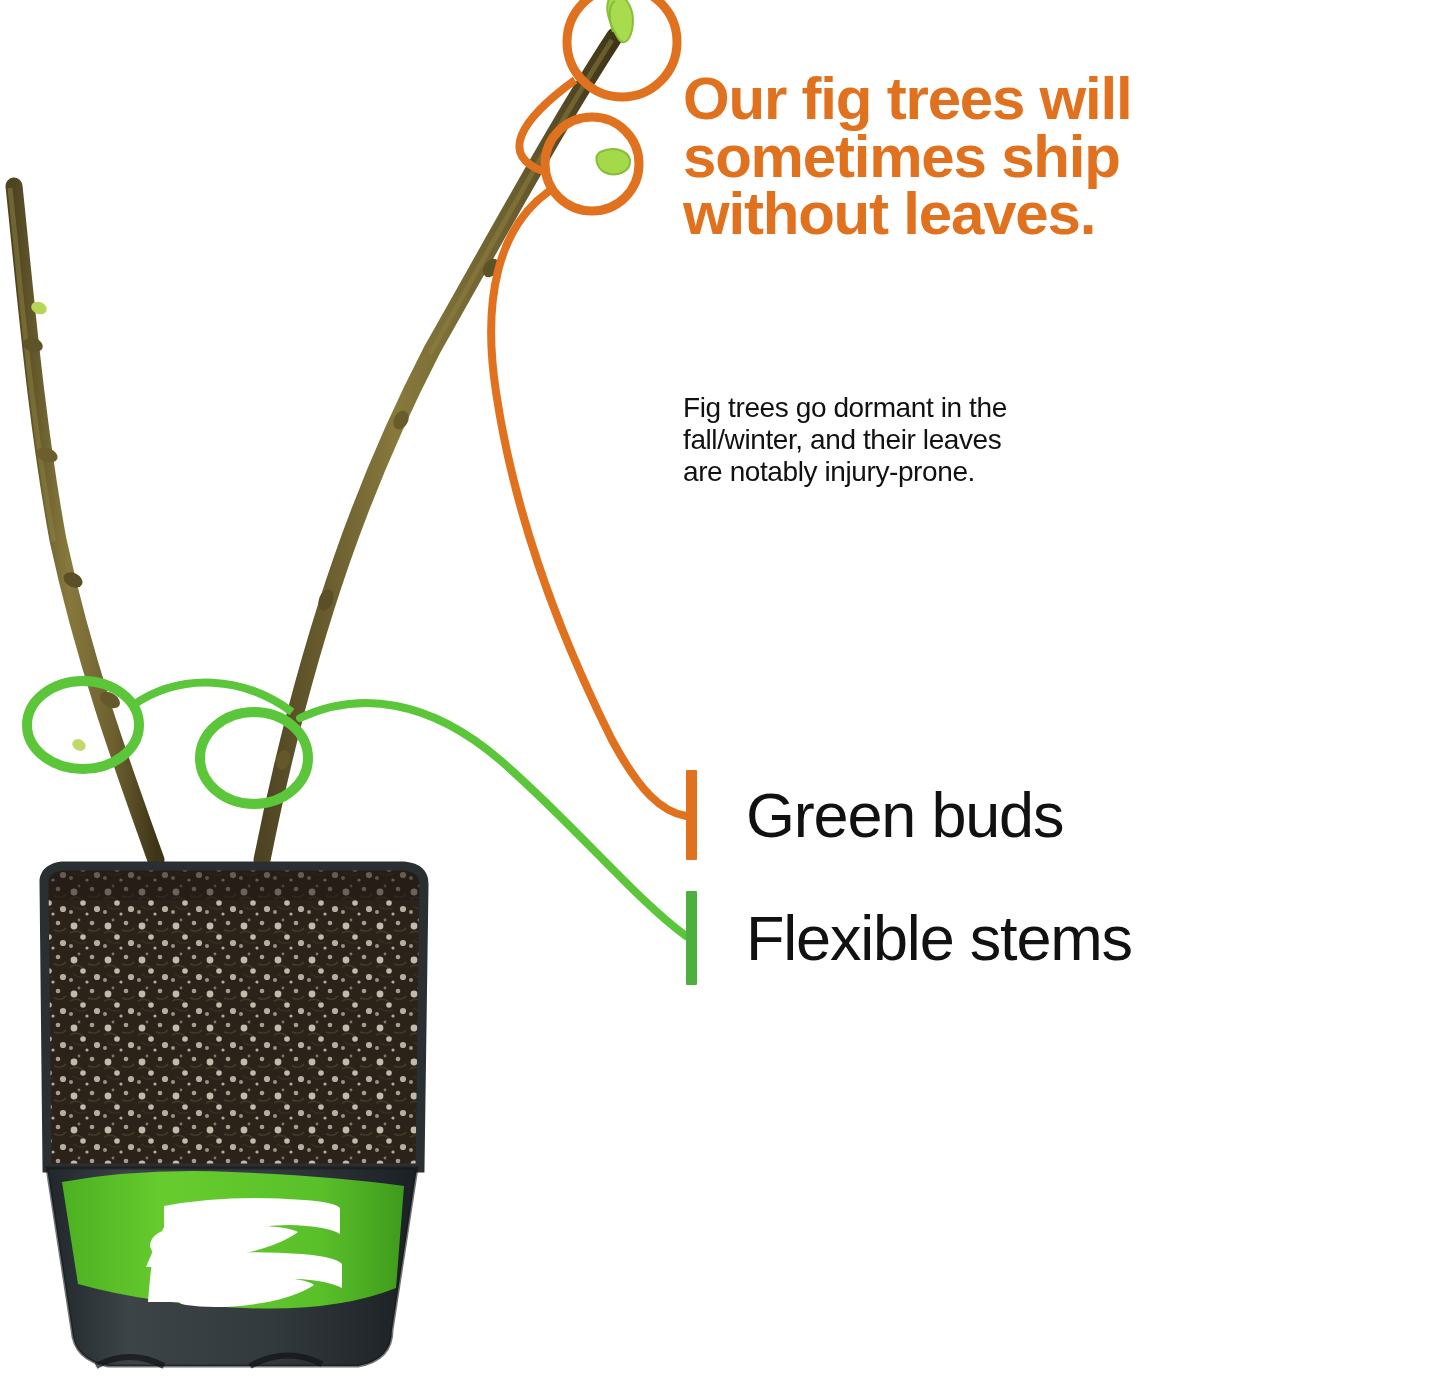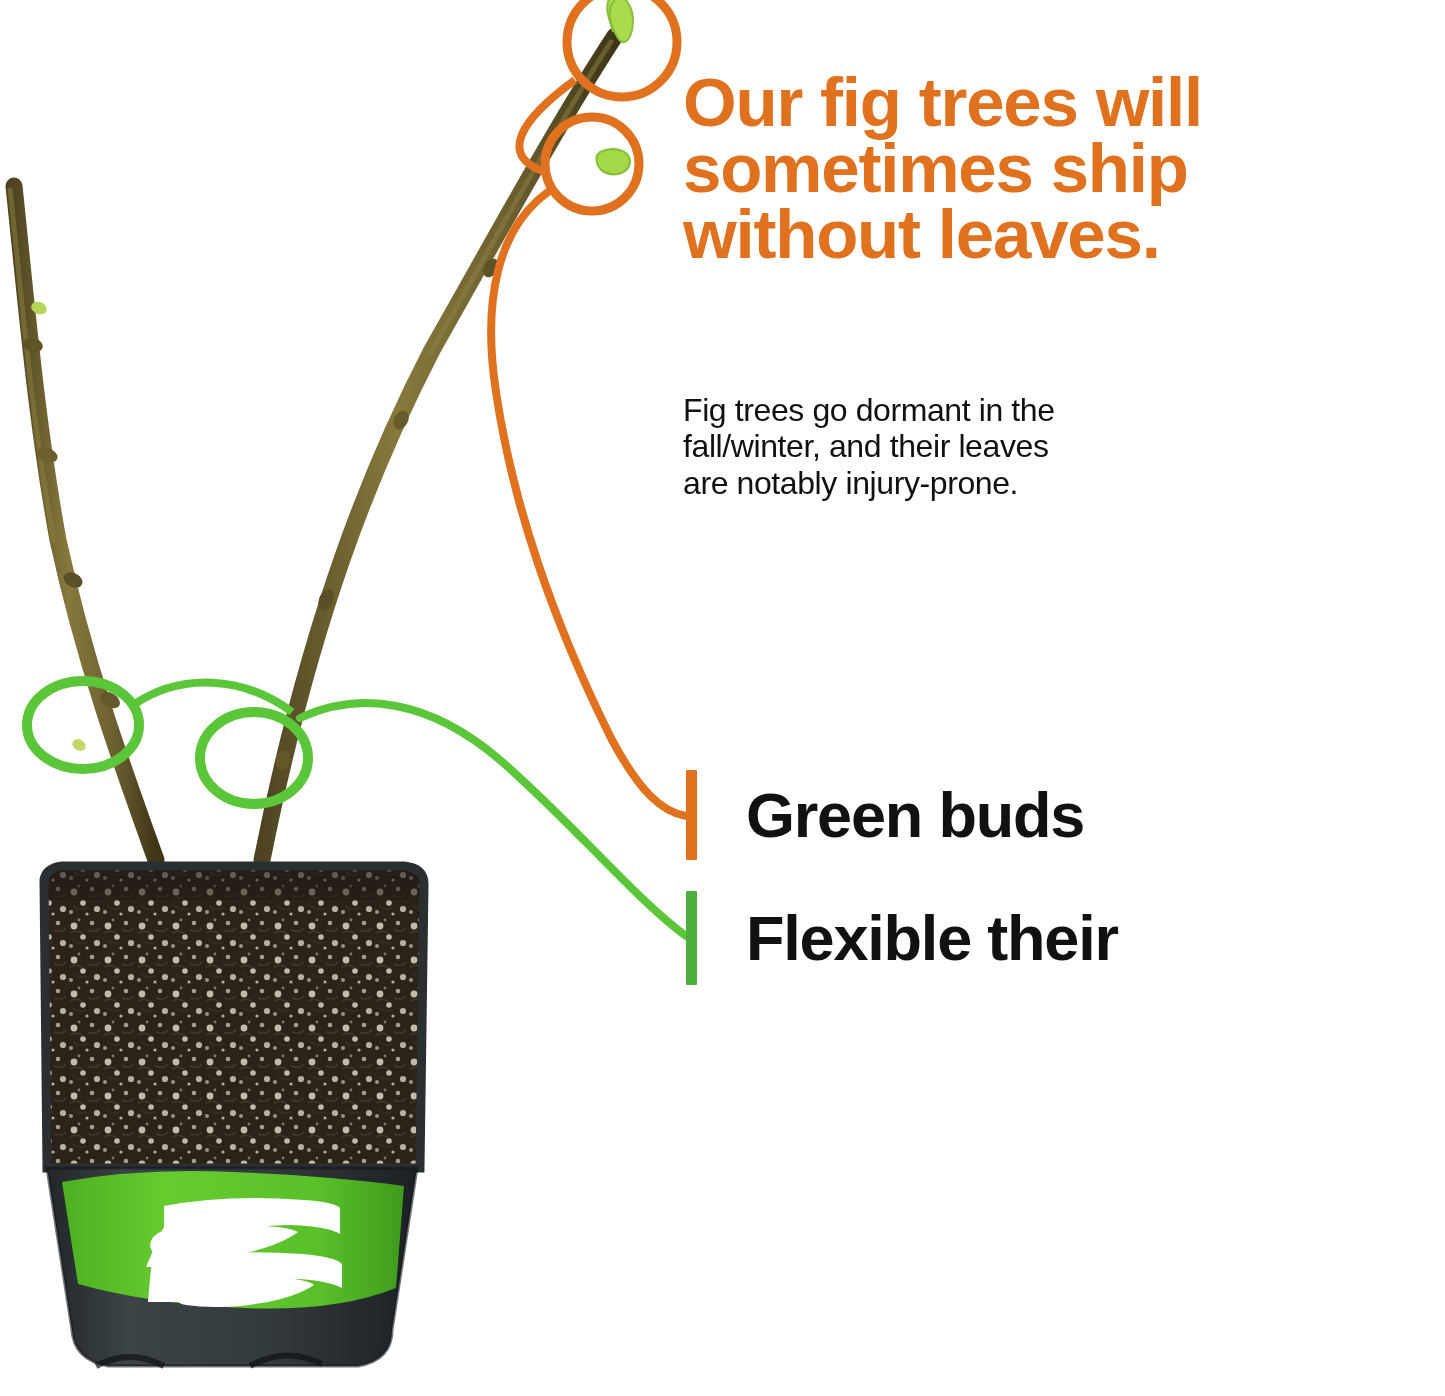--- a/index.html
+++ b/index.html
@@ -18,30 +18,30 @@
 
   
   #text-col{
     position:absolute;
     left:683px;
     top:70px;
     width:740px;
   }
   #headline{
     color:#E0711E;
-    font-size:69px;
+    font-size:60px;
     line-height:0.96;
     font-weight:700;
     letter-spacing:-1.2px;
     margin:0;
     white-space:pre-line;
   }
   .body-para{
     color:#111111;
-    font-size:32px;
+    font-size:28px;
     line-height:1.14;
     font-weight:500;
     letter-spacing:-0.4px;
     margin:0;
     white-space:pre-line;
   }
   #para-1{ position:absolute; left:0px; top:322px; width:700px;}
   #para-2{ position:absolute; left:0px; top:507px; width:660px;}
 
   
@@ -50,21 +50,21 @@
     display:flex;
     align-items:center;
   }
   .callout-bar{
     width:11px;
     border-radius:1px;
     flex:0 0 auto;
   }
   .callout-text{
     font-size:63px;
-    font-weight:700;
+    font-weight:400;
     color:#111111;
     letter-spacing:-1.2px;
     line-height:1;
     margin-left:49px;
     white-space:nowrap;
   }
   #callout-buds{ left:686px; top:770px; }
   #callout-buds .callout-bar{ height:90px; background:#E0711E;}
   #callout-stems{ left:686px; top:891px; }
   #callout-stems .callout-bar{ height:94px; background:#4CAF3E;}
@@ -214,16 +214,16 @@
 
   </div>
 
   <div id="callout-buds" class="callout">
     <span class="callout-bar"></span>
     <span class="callout-text">Green buds</span>
   </div>
 
   <div id="callout-stems" class="callout">
     <span class="callout-bar"></span>
-    <span class="callout-text">Flexible their</span>
+    <span class="callout-text">Flexible stems</span>
   </div>
 
 </div>
 
 </body></html>

